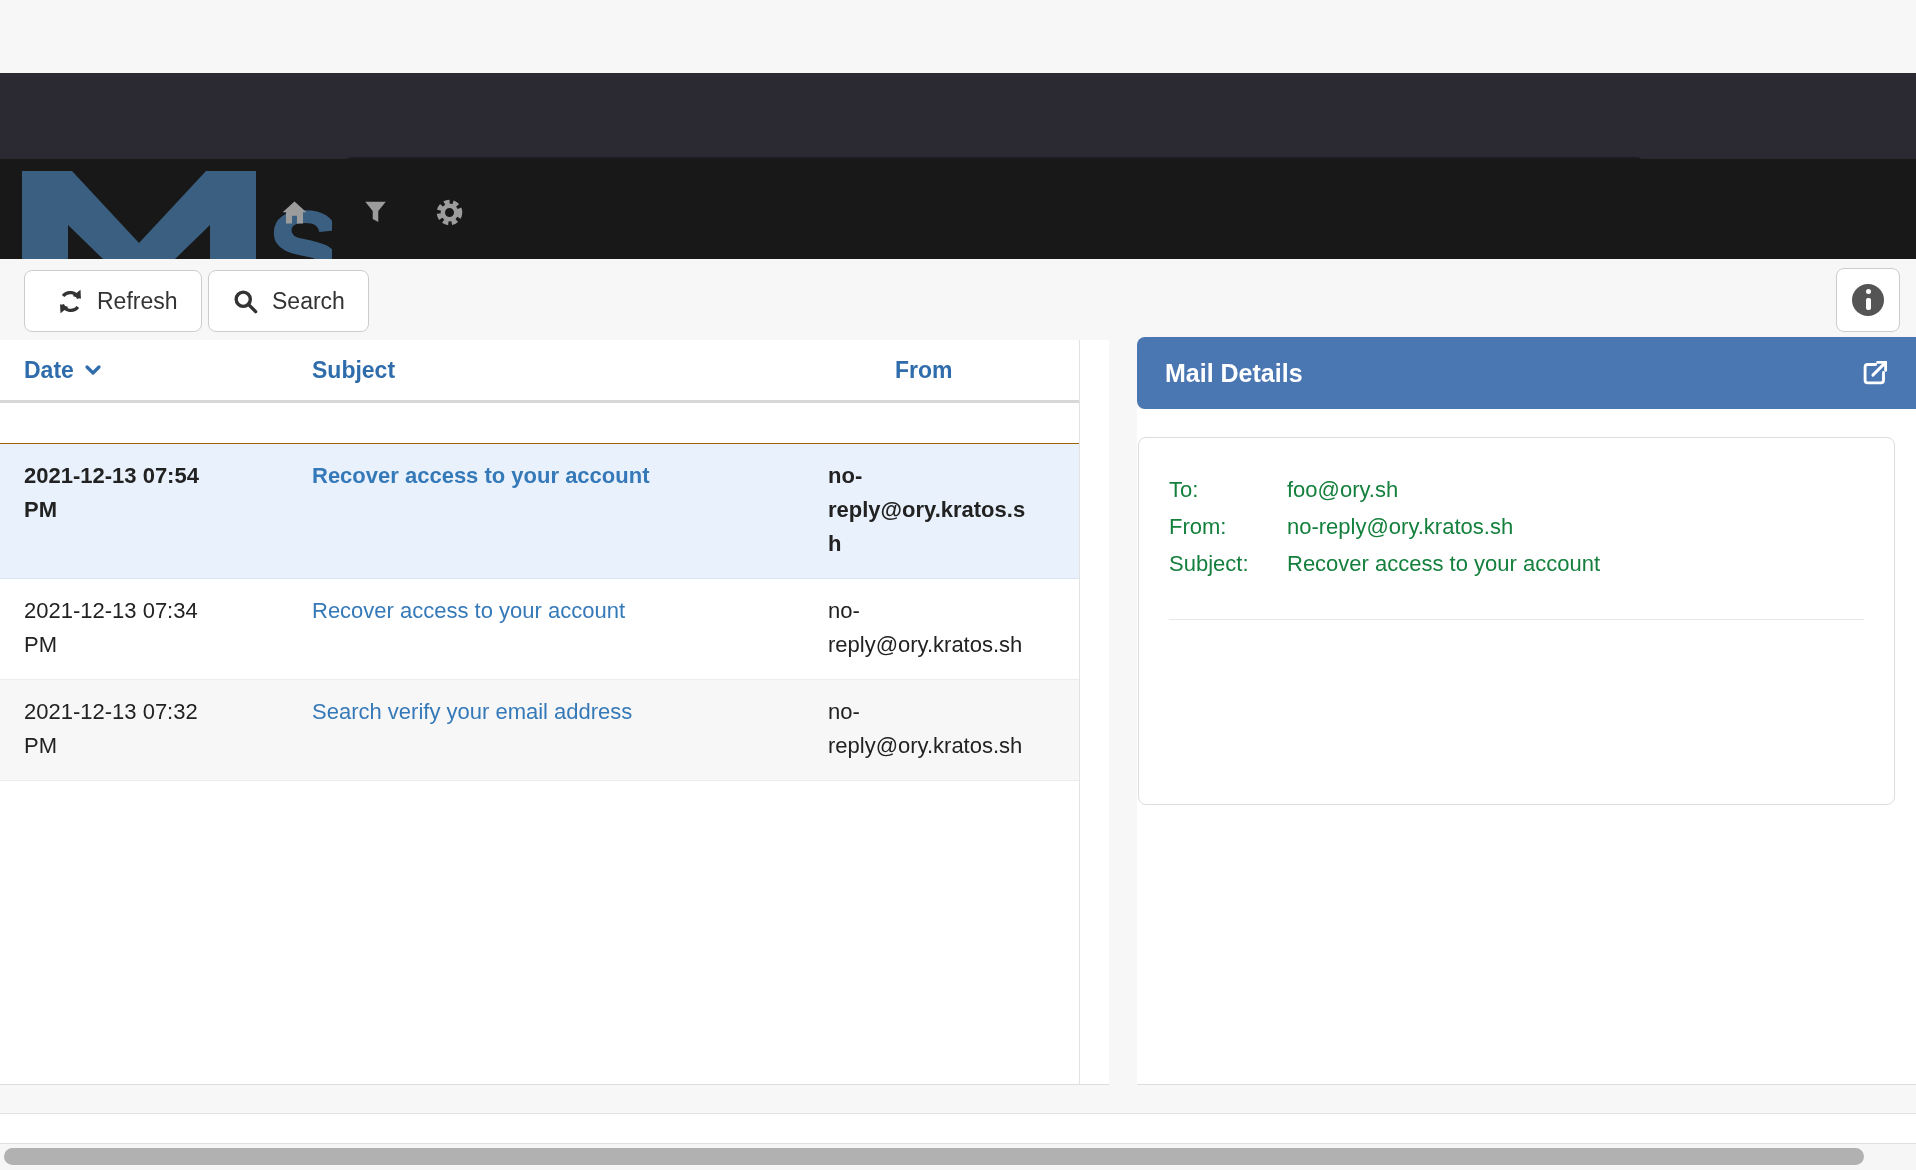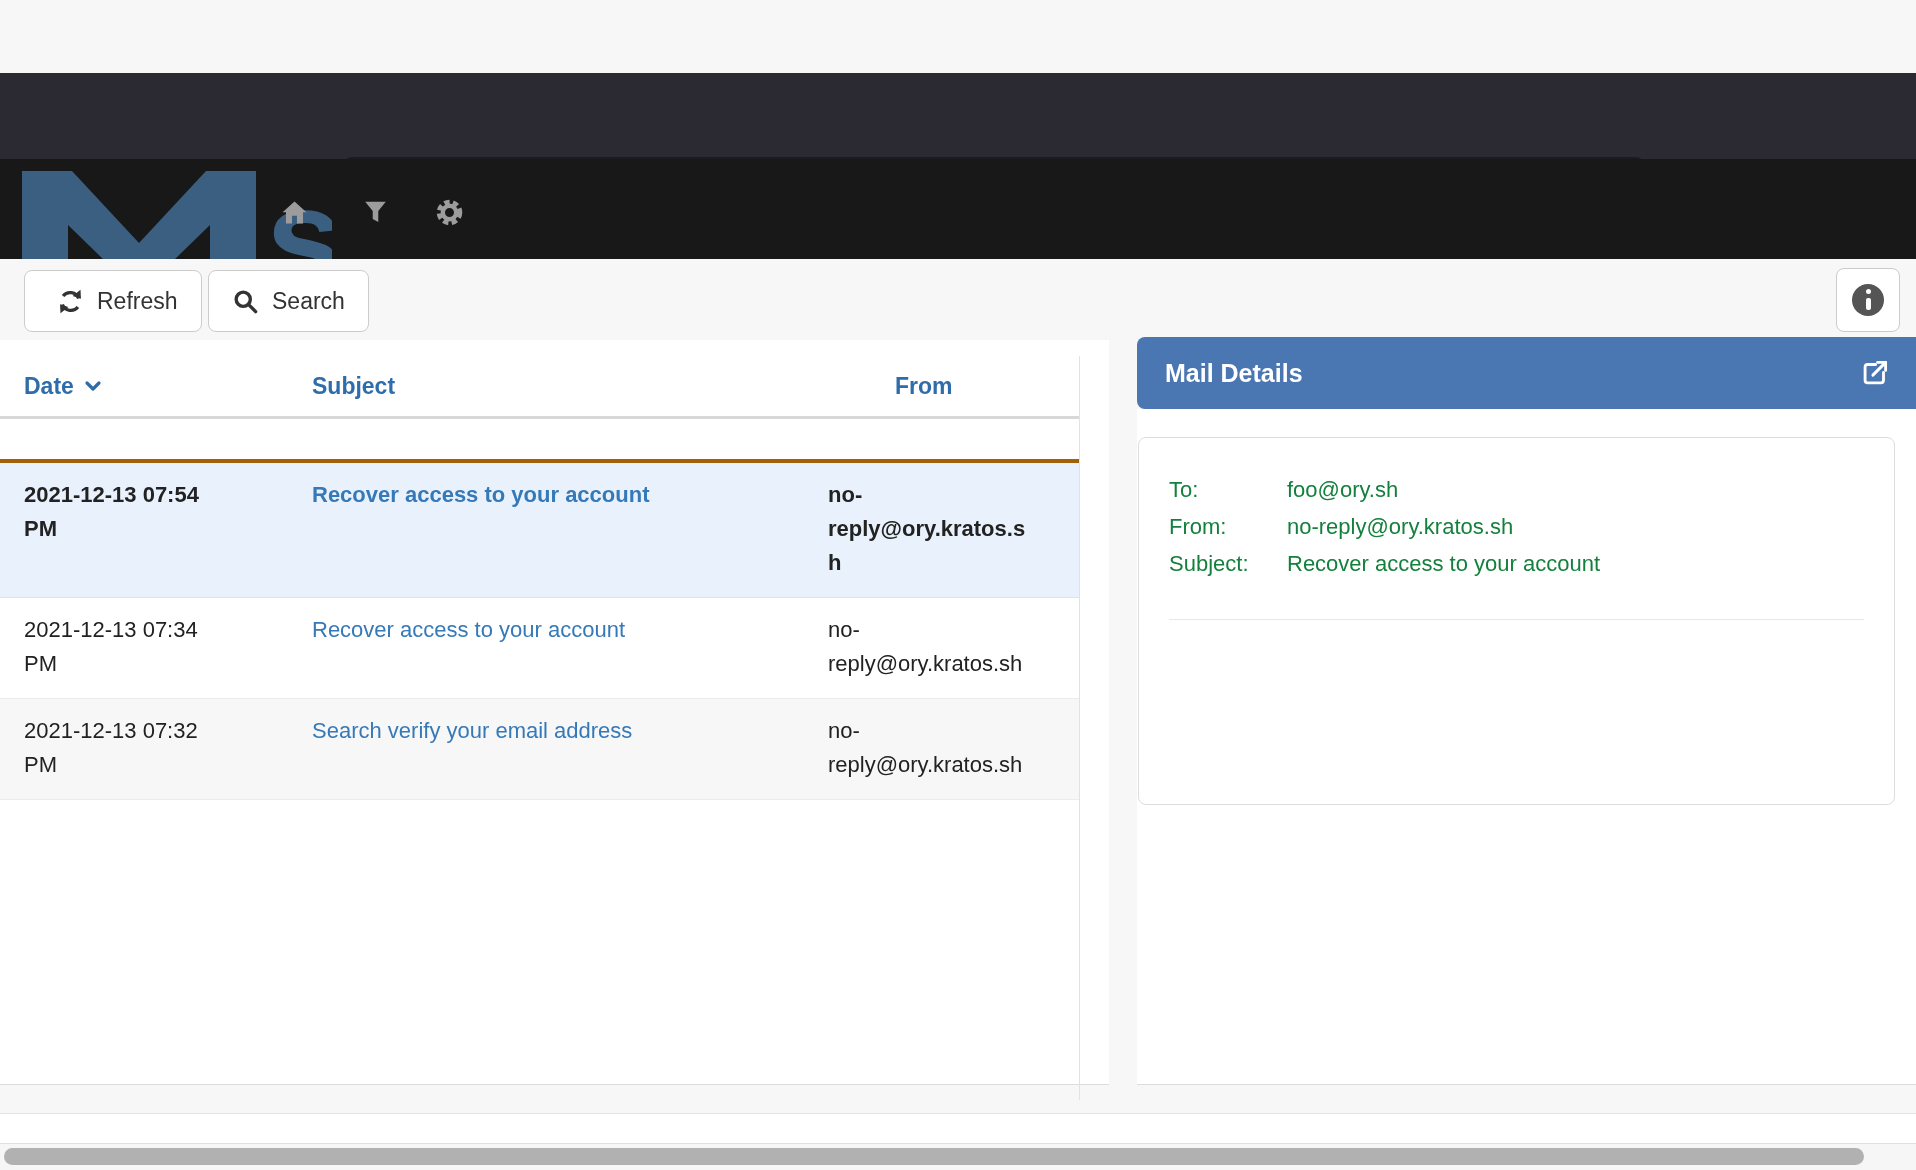--- a/index.html
+++ b/index.html
@@ -44,34 +44,34 @@
   .btn-info{position:absolute;top:268px;right:16px;width:62px;height:62px;background:#fff;
     border:1px solid #ccc;border-radius:8px;display:flex;align-items:center;justify-content:center;cursor:pointer;}
   .info-circle{width:32px;height:32px;border-radius:50%;background:#555;display:flex;
     align-items:center;justify-content:center;}
   .i-glyph{position:relative;width:5px;height:12px;background:#fff;border-radius:2px;margin-top:7px;}
   .i-glyph::before{content:"";position:absolute;left:0;top:-9px;width:5px;height:5px;border-radius:50%;background:#fff;}
 
   
   .list-panel{position:absolute;left:0;top:340px;width:1109px;height:745px;background:#fff;
     border-bottom:1px solid #ddd;box-sizing:border-box;}
-  .table{position:absolute;left:0;top:16px;width:1080px;height:100%;border-right:1px solid #e2e2e2;box-sizing:border-box;}
+  .table{position:absolute;left:0;top:0;width:1080px;height:100%;border-right:1px solid #e2e2e2;box-sizing:border-box;}
   .thead{display:grid;grid-template-columns:288px 516px 1fr;height:60px;align-items:center;
     border-bottom:3px solid #d8d8d8;color:var(--header_text);font-weight:bold;font-size:23px;}
   .th{padding-left:24px;display:flex;align-items:center;gap:9px;cursor:pointer;}
   .th-from{padding-left:91px;}
   .tspacer{height:40px;}
   .row{display:grid;grid-template-columns:288px 516px 1fr;padding:15px 0 17px;
     font-size:22px;line-height:34px;color:#222;border-bottom:1px solid #ececec;cursor:pointer;}
   .cell{padding-left:24px;}
   .cell-date{padding-right:72px;}
   .cell-from{padding-right:42px;word-break:break-word;}
   .row a{color:var(--link);text-decoration:none;}
   .row.selected{background:var(--selected_row);font-weight:bold;
-    border-top:4px solid #a16207;border-bottom:1px solid #d5e5f6;}
+    border-top:1px solid #a16207;border-bottom:1px solid #d5e5f6;}
   .row.striped{background:#f7f7f7;}
 
   
   .details-header{position:absolute;left:1137px;top:337px;width:779px;height:72px;
     background:var(--accent);border-radius:8px 0 0 8px;display:flex;align-items:center;
     padding:0 24px 0 28px;box-sizing:border-box;}
   .details-title{color:#fff;font-weight:bold;font-size:25px;flex:1;}
   .details-body{position:absolute;left:1137px;top:409px;width:779px;height:676px;background:#fff;
     border-bottom:1px solid #ddd;box-sizing:border-box;}
   .card{position:absolute;left:1px;top:28px;width:757px;height:368px;background:#fff;

